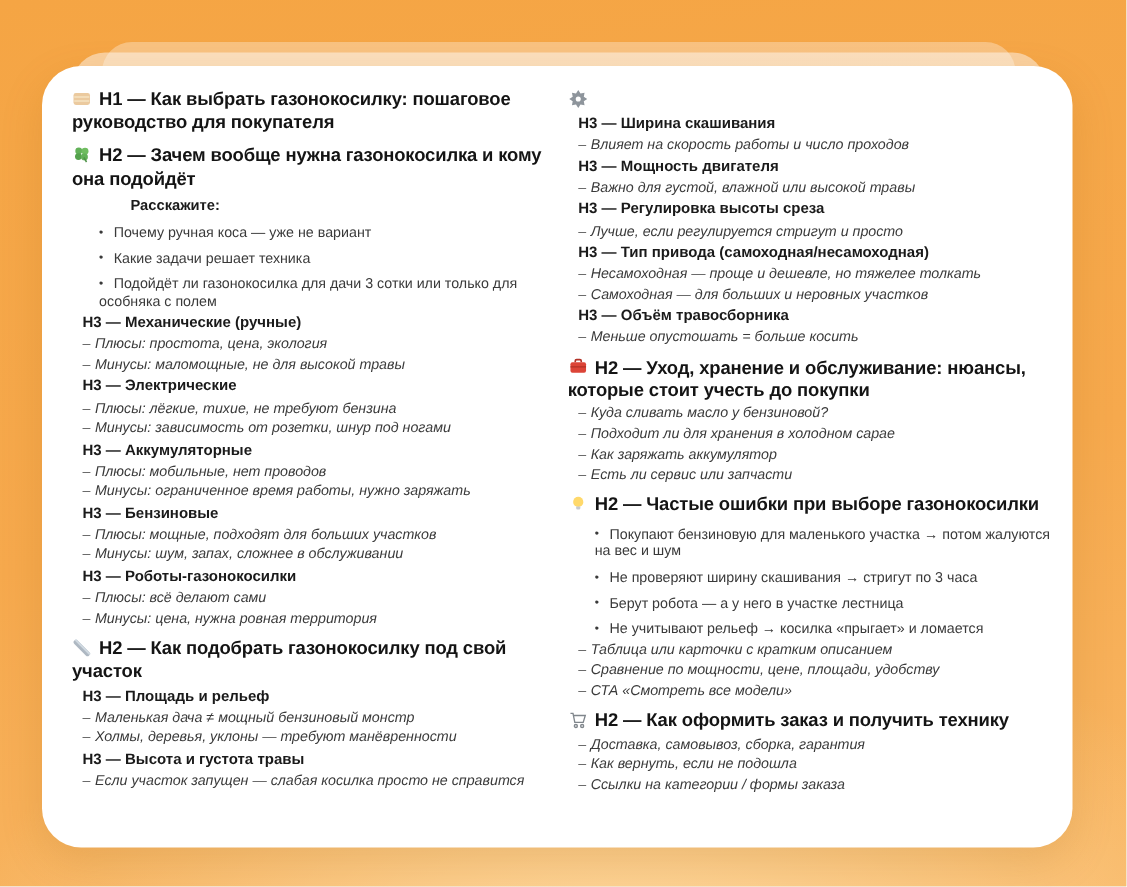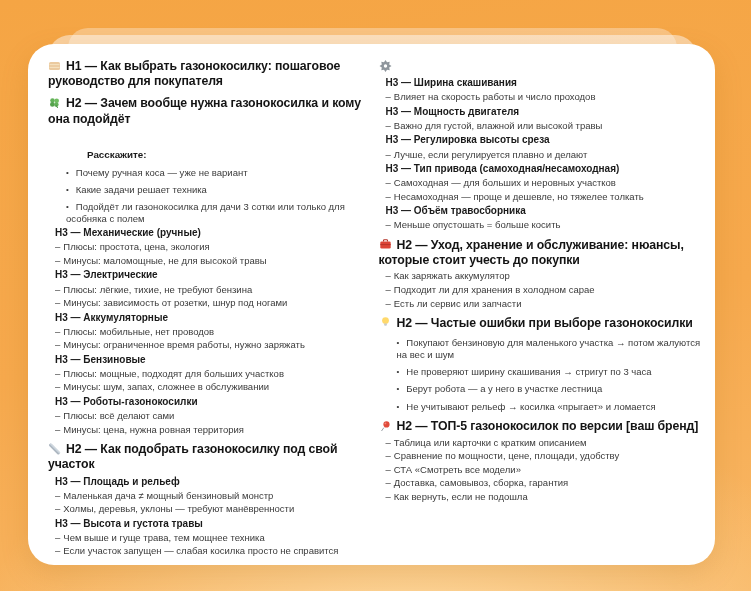--- a/index.html
+++ b/index.html
@@ -16,22 +16,22 @@
   .card{
     position:absolute;left:28px;top:44px;width:687px;height:521px;box-sizing:border-box;
     background:#fff;border-radius:26px;box-shadow:0 10px 28px rgba(168,98,18,.18);
     padding:14px 13px 14px 27px;display:flex;gap:14px;
   }
   .col{flex:1;min-width:0;}
   .item{color:#3a3a3a;font-size:9.5px;line-height:1.2;}
   .col .item:first-child{margin-top:1px;}
   .h1,.h2{font-weight:700;color:#141414;font-size:12.3px;line-height:1.24;margin-top:7px;margin-left:-7px;letter-spacing:-.1px;}
   .h3{font-weight:700;color:#1a1a1a;font-size:10px;margin-top:3px;}
-  .label{font-weight:700;color:#1a1a1a;font-size:9.8px;margin-top:22px;padding-left:32px;}
-  .dash{margin-top:2.2px;}
+  .label{font-weight:700;color:#1a1a1a;font-size:9.8px;margin-top:5px;padding-left:32px;}
+  .dash{margin-top:2.2px;font-style:italic;}
   .dash .pfx{margin-right:3px;}
   .bullet{margin-top:6px;padding-left:11px;}
   .bullet .pfx{font-size:8px;margin-right:7px;vertical-align:1px;color:#3a3a3a;}
   .icon{display:inline-block;width:13px;height:12px;margin-right:5px;vertical-align:-1.5px;}
   .icon svg{display:block;width:13px;height:12px;}
 </style>
 </head>
 <body>
 
 <div class="stage">
@@ -72,60 +72,61 @@
         <div class="item h2"><span class="icon"><svg viewBox="0 0 12 12">
               <g transform="rotate(45 6 6)">
                 <rect x="-1" y="4.4" width="14" height="3.2" rx="1.6" fill="#AEB8C2"></rect>
                 <rect x="-1" y="4.4" width="14" height="1.4" rx="0.7" fill="#CFD8E0"></rect>
               </g>
             </svg></span><span>H2 — Как подобрать газонокосилку под свой участок</span></div>
         <div class="item h3"><span>H3 — Площадь и рельеф</span></div>
         <div class="item dash"><span class="pfx">–</span><span>Маленькая дача ≠ мощный бензиновый монстр</span></div>
         <div class="item dash"><span class="pfx">–</span><span>Холмы, деревья, уклоны — требуют манёвренности</span></div>
         <div class="item h3"><span>H3 — Высота и густота травы</span></div>
-        <div class="item dash"><span class="pfx">–</span><span>Чем выше и гуще трава, тем мощнее техника</span></div>
         <div class="item dash"><span class="pfx">–</span><span>Если участок запущен — слабая косилка просто не справится</span></div>
       </div>
     <div class="col" id="col-right">
         <div class="item h2"><span class="icon"><svg viewBox="0 0 12 12">
               <polygon points="12,6 9.7,7.5 10.2,10.2 7.5,9.7 6,12 4.5,9.7 1.8,10.2 2.3,7.5 0,6 2.3,4.5 1.8,1.8 4.5,2.3 6,0 7.5,2.3 10.2,1.8 9.7,4.5" fill="#8E959C"></polygon>
               <circle cx="6" cy="6" r="1.7" fill="#ffffff"></circle>
             </svg></span></div>
         <div class="item h3"><span>H3 — Ширина скашивания</span></div>
         <div class="item dash"><span class="pfx">–</span><span>Влияет на скорость работы и число проходов</span></div>
         <div class="item h3"><span>H3 — Мощность двигателя</span></div>
         <div class="item dash"><span class="pfx">–</span><span>Важно для густой, влажной или высокой травы</span></div>
         <div class="item h3"><span>H3 — Регулировка высоты среза</span></div>
-        <div class="item dash"><span class="pfx">–</span><span>Лучше, если регулируется плавно и делают</span></div>
+        <div class="item dash"><span class="pfx">–</span><span>Лучше, если регулируется стригут и просто</span></div>
         <div class="item h3"><span>H3 — Тип привода (самоходная/несамоходная)</span></div>
+        <div class="item dash"><span class="pfx">–</span><span>Несамоходная — проще и дешевле, но тяжелее толкать</span></div>
         <div class="item dash"><span class="pfx">–</span><span>Самоходная — для больших и неровных участков</span></div>
-        <div class="item dash"><span class="pfx">–</span><span>Несамоходная — проще и дешевле, но тяжелее толкать</span></div>
         <div class="item h3"><span>H3 — Объём травосборника</span></div>
         <div class="item dash"><span class="pfx">–</span><span>Меньше опустошать = больше косить</span></div>
         <div class="item h2"><span class="icon"><svg viewBox="0 0 12 12">
               <path d="M4 3.5V2.6c0-.5.4-.9.9-.9h2.2c.5 0 .9.4.9.9v.9" stroke="#B23127" stroke-width="1.1" fill="none"></path>
               <rect x="0.8" y="3.5" width="10.4" height="7" rx="1.3" fill="#DC4437"></rect>
               <path d="M0.8 6.6h10.4" stroke="#B23127" stroke-width="0.9" fill="none"></path>
             </svg></span><span>H2 — Уход, хранение и обслуживание: нюансы, которые стоит учесть до покупки</span></div>
+        <div class="item dash"><span class="pfx">–</span><span>Куда сливать масло у бензиновой?</span></div>
+        <div class="item dash"><span class="pfx">–</span><span>Подходит ли для хранения в холодном сарае</span></div>
         <div class="item dash"><span class="pfx">–</span><span>Как заряжать аккумулятор</span></div>
-        <div class="item dash"><span class="pfx">–</span><span>Подходит ли для хранения в холодном сарае</span></div>
         <div class="item dash"><span class="pfx">–</span><span>Есть ли сервис или запчасти</span></div>
         <div class="item h2"><span class="icon"><svg viewBox="0 0 12 12">
               <circle cx="6" cy="4.6" r="3.4" fill="#FFD96B"></circle>
               <path d="M4.6 7.6h2.8v1.1a1 1 0 0 1-1 1h-.8a1 1 0 0 1-1-1z" fill="#C7CBD0"></path>
             </svg></span><span>H2 — Частые ошибки при выборе газонокосилки</span></div>
         <div class="item bullet"><span class="pfx">•</span><span>Покупают бензиновую для маленького участка → потом жалуются на вес и шум</span></div>
         <div class="item bullet"><span class="pfx">•</span><span>Не проверяют ширину скашивания → стригут по 3 часа</span></div>
         <div class="item bullet"><span class="pfx">•</span><span>Берут робота — а у него в участке лестница</span></div>
         <div class="item bullet"><span class="pfx">•</span><span>Не учитывают рельеф → косилка «прыгает» и ломается</span></div>
-        <div class="item h2"><span class="icon"><svg viewBox="0 0 12 12">
-              <path d="M4.4 7.6L2 11" stroke="#9AA0A6" stroke-width="1" fill="none"></path>
-              <circle cx="7" cy="4.4" r="3.1" fill="#E14B3B"></circle>
-              <circle cx="5.9" cy="3.4" r="0.9" fill="#F08A7D"></circle>
-            </svg></span><span>H2 — ТОП-5 газонокосилок по версии [ваш бренд]</span></div>
         <div class="item dash"><span class="pfx">–</span><span>Таблица или карточки с кратким описанием</span></div>
         <div class="item dash"><span class="pfx">–</span><span>Сравнение по мощности, цене, площади, удобству</span></div>
         <div class="item dash"><span class="pfx">–</span><span>СТА «Смотреть все модели»</span></div>
+        <div class="item h2"><span class="icon"><svg viewBox="0 0 12 12" fill="none" stroke="#80868C" stroke-width="0.9">
+              <path d="M0.8 1.6h1.7l1.2 6h5.6l1.4-4.6H3.2"></path>
+              <circle cx="4.4" cy="10" r="1"></circle>
+              <circle cx="8.6" cy="10" r="1"></circle>
+            </svg></span><span>H2 — Как оформить заказ и получить технику</span></div>
         <div class="item dash"><span class="pfx">–</span><span>Доставка, самовывоз, сборка, гарантия</span></div>
         <div class="item dash"><span class="pfx">–</span><span>Как вернуть, если не подошла</span></div>
+        <div class="item dash"><span class="pfx">–</span><span>Ссылки на категории / формы заказа</span></div>
       </div>
   </div>
 </div>
 
 </body></html>

